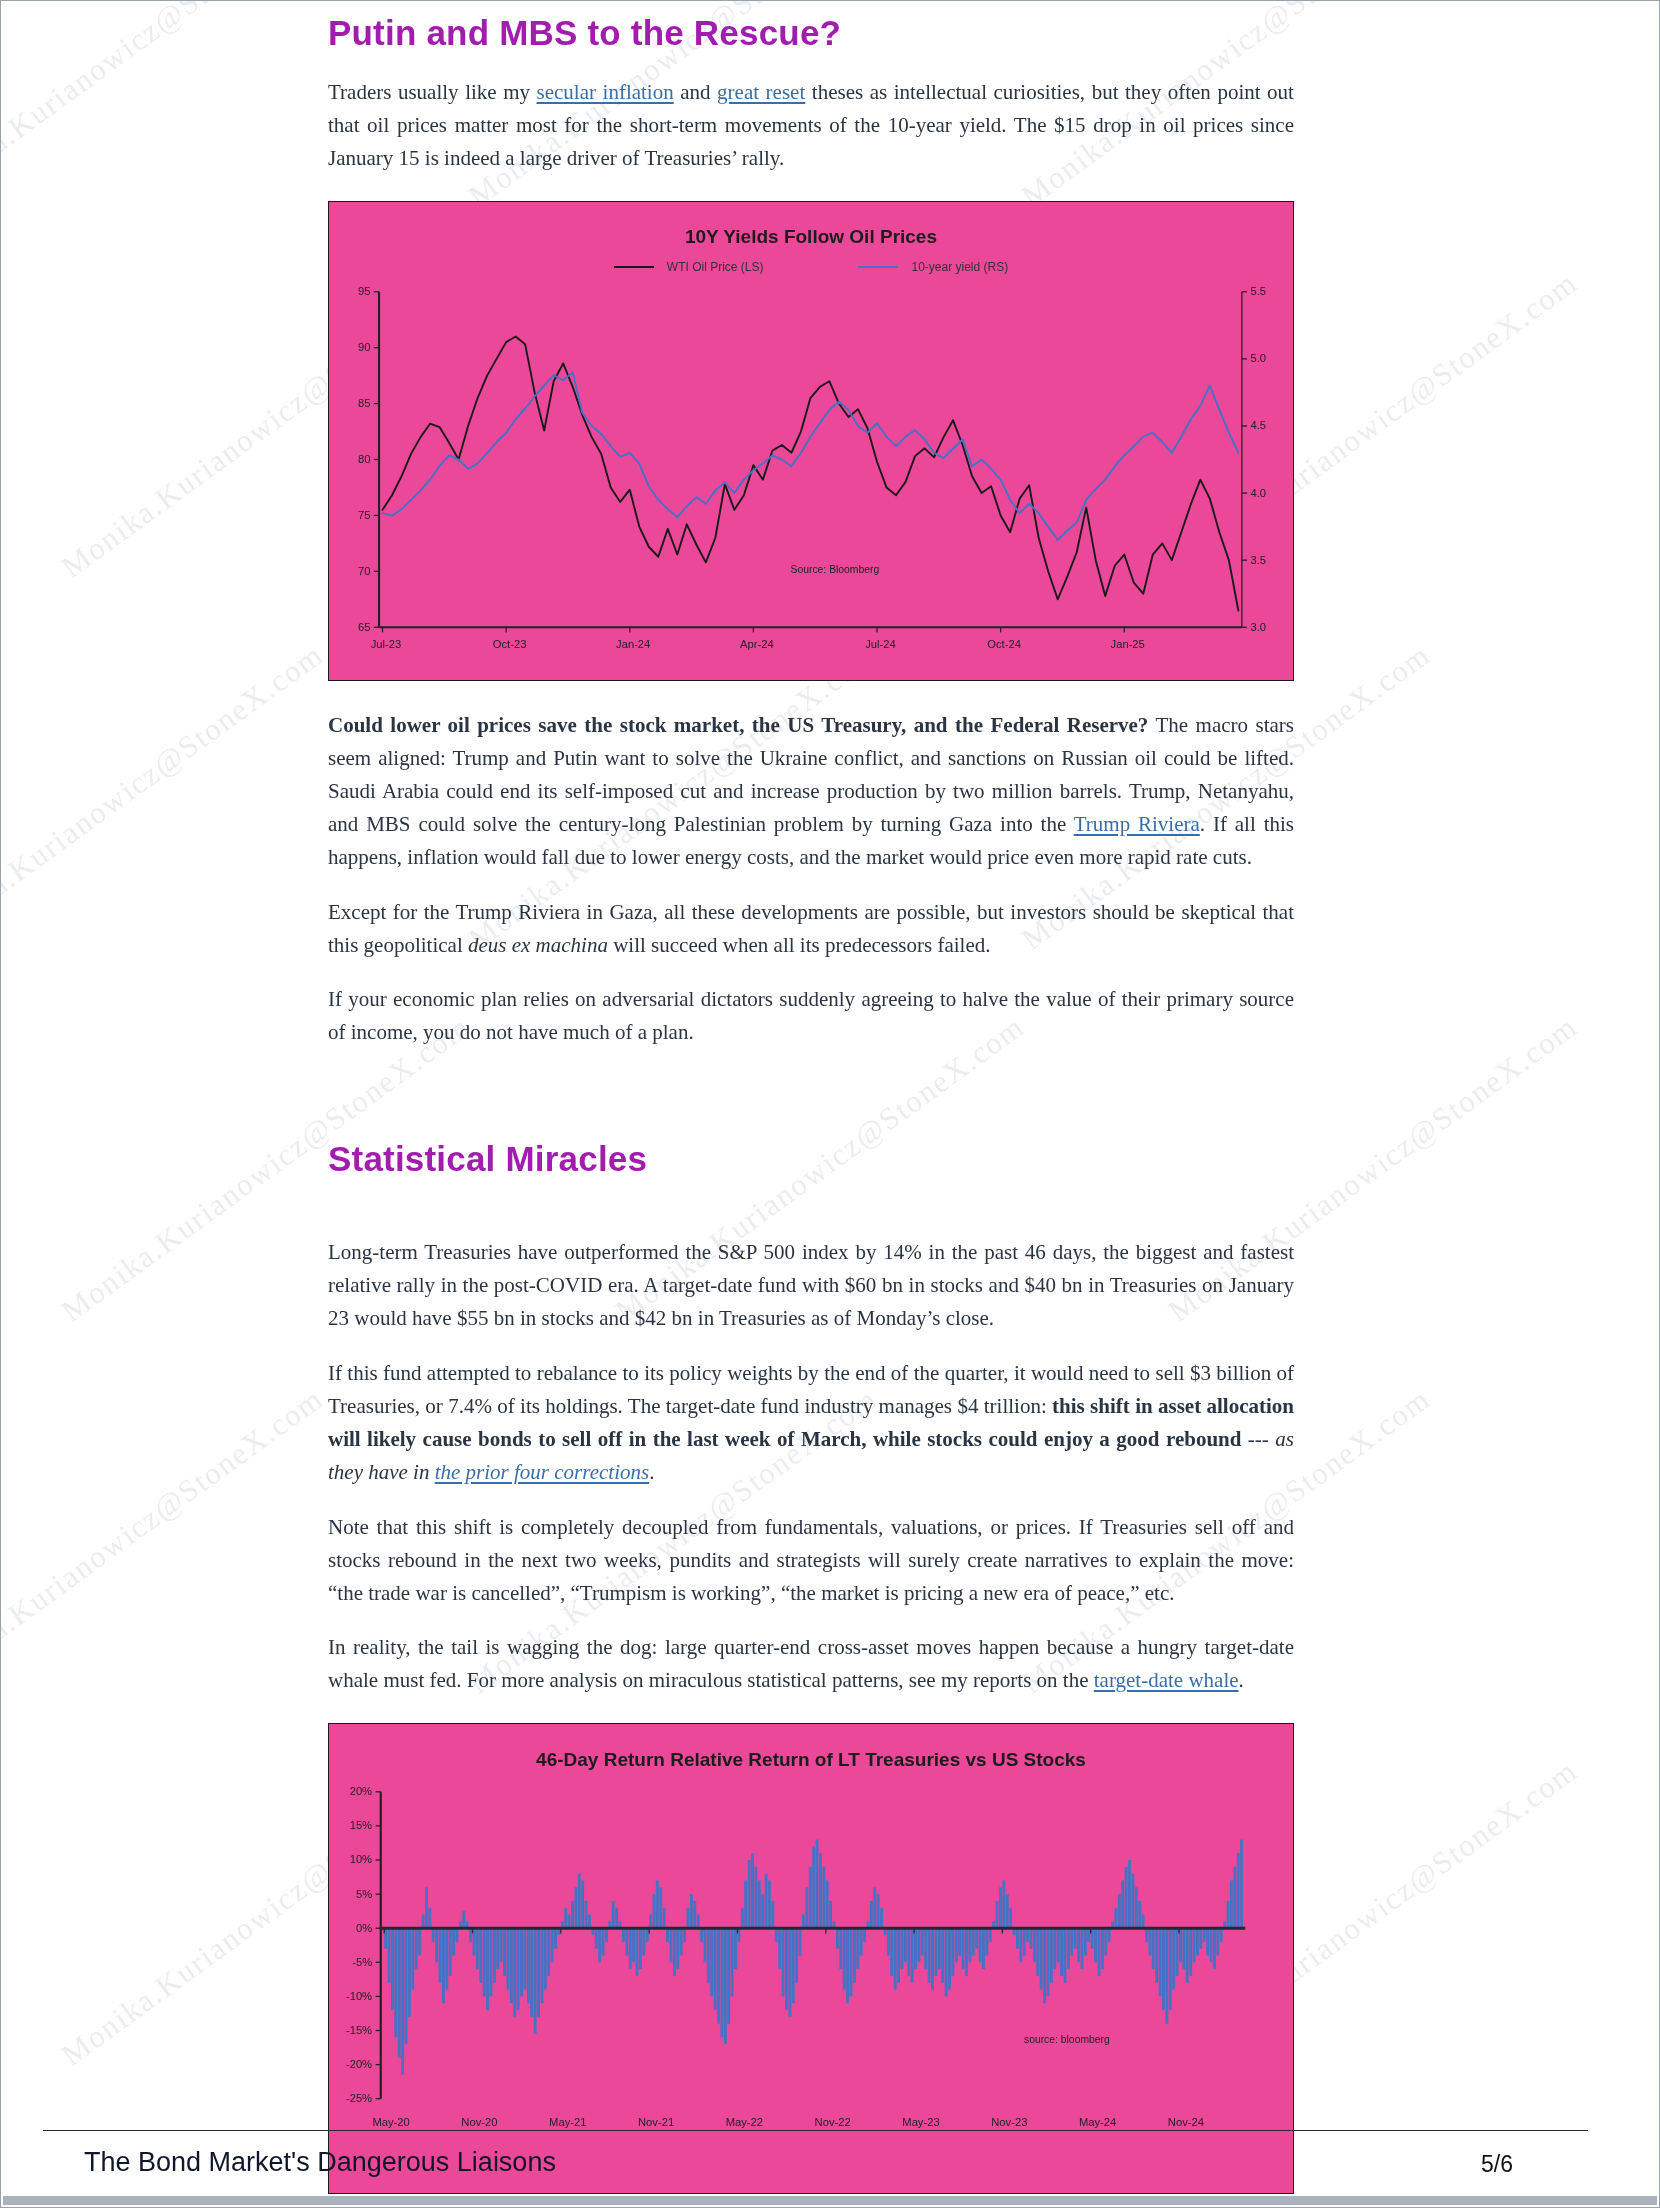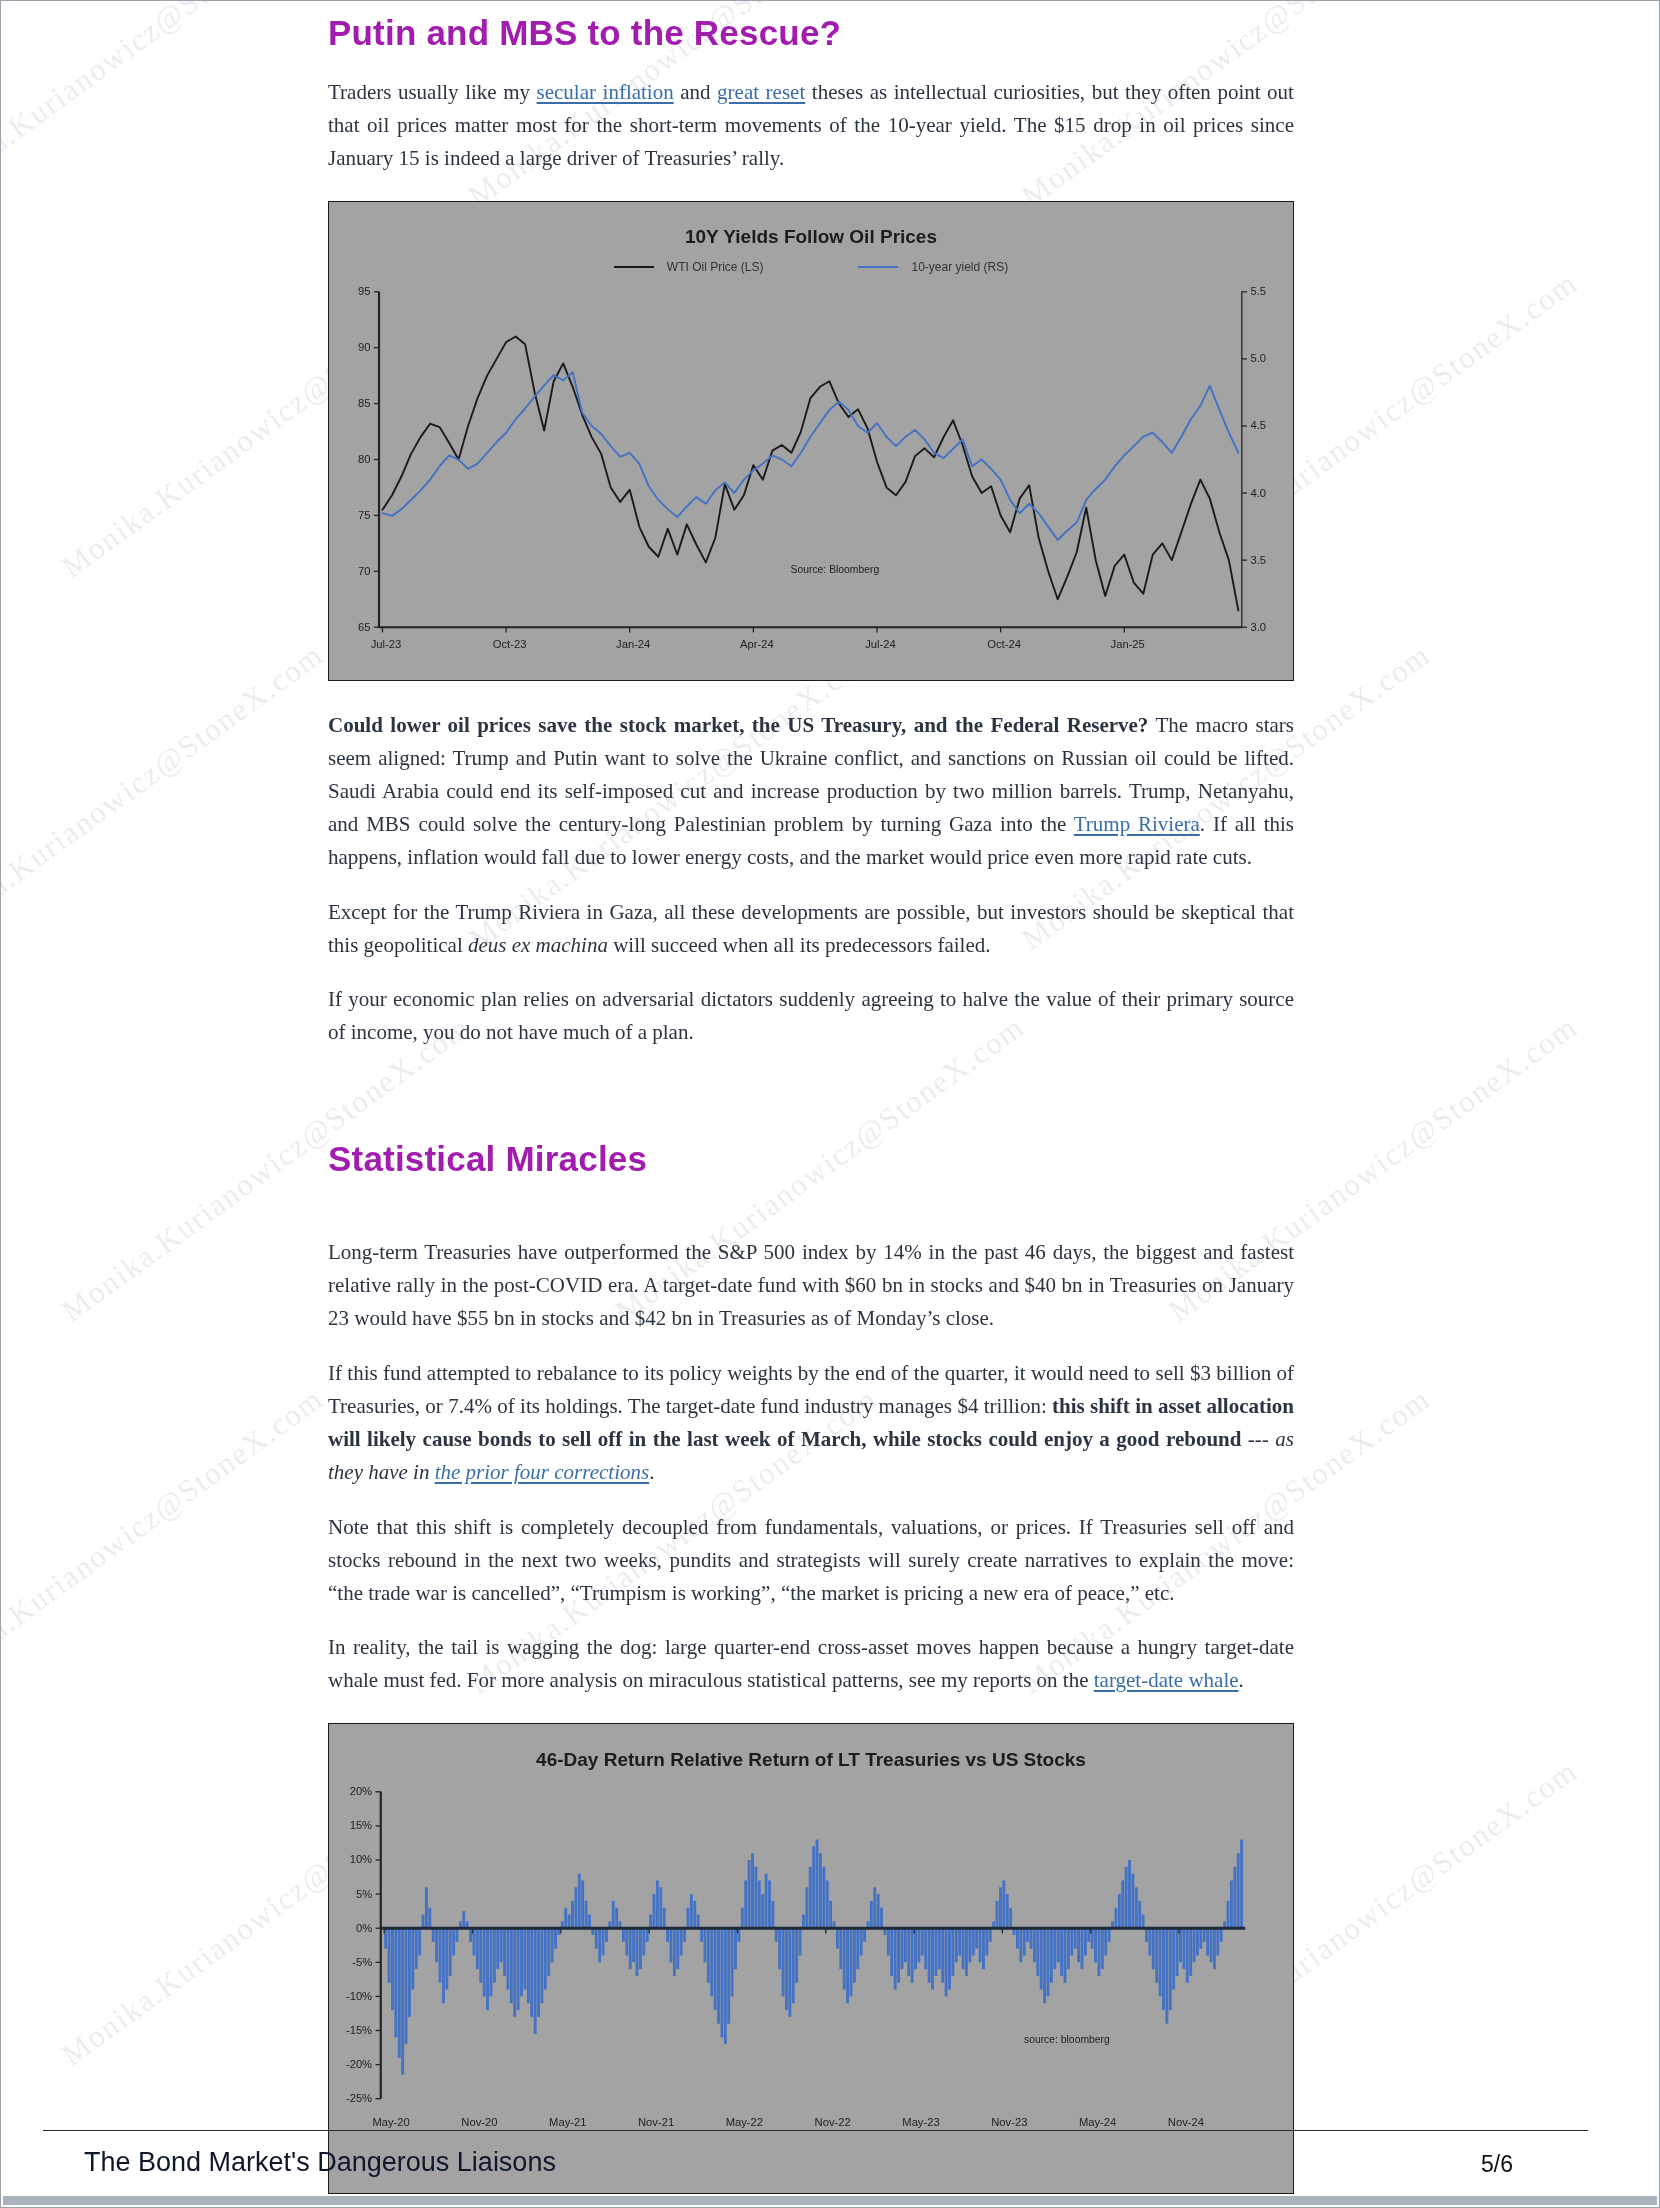--- a/index.html
+++ b/index.html
@@ -11,21 +11,21 @@
       font-family:"Liberation Serif",serif;font-size:31px;letter-spacing:1.7px;
       color:rgba(105,122,145,0.14);}
   .col{position:relative;z-index:1;margin-left:327px;width:966px;}
   h1{font-family:Liberation Sans, sans-serif;font-weight:bold;font-size:35px;
      color:#a21caf;margin:12px 0 22.5px 0;letter-spacing:0.2px;}
   .h2{margin-top:90px;margin-bottom:57px;}
   p{font-size:21px;line-height:33px;text-align:justify;margin:0 0 21.6px 0;}
   .seg-b{font-weight:bold;}
   .seg-i{font-style:italic;}
   a.seg-a{color:#3a6ea8;text-decoration:underline;text-underline-offset:2.6px;cursor:pointer;}
-  .chart-card{position:relative;border:1.7px solid #1a1a1a;background:#a3a3a3;
+  .chart-card{position:relative;border:1.7px solid #1a1a1a;background:#ec4899;
               margin:26px 0 28px 0;padding:21px 12px 8.6px 12px;box-sizing:border-box;}
   .chart-title{font-family:"Liberation Sans",sans-serif;font-weight:bold;
                font-size:19px;color:#1c1c1c;text-align:center;margin:3.5px 0 12px 0;}
   .legend{display:flex;justify-content:center;gap:95px;margin:1.7px 0 8.6px 0;
           font-family:"Liberation Sans",sans-serif;font-size:12px;color:#333;}
   .legend-item{display:flex;align-items:center;gap:13px;}
   .legend-swatch{display:inline-block;width:40px;height:0;border-top:2.6px solid #000;}
   svg text{font-family:"Liberation Sans",sans-serif;fill:#222;}
   .footer-rule{position:absolute;left:42px;right:71px;top:2129px;border-top:1.7px solid #2a2a2a;z-index:2;}
   .footer-title{position:absolute;left:83px;top:2146px;z-index:2;

